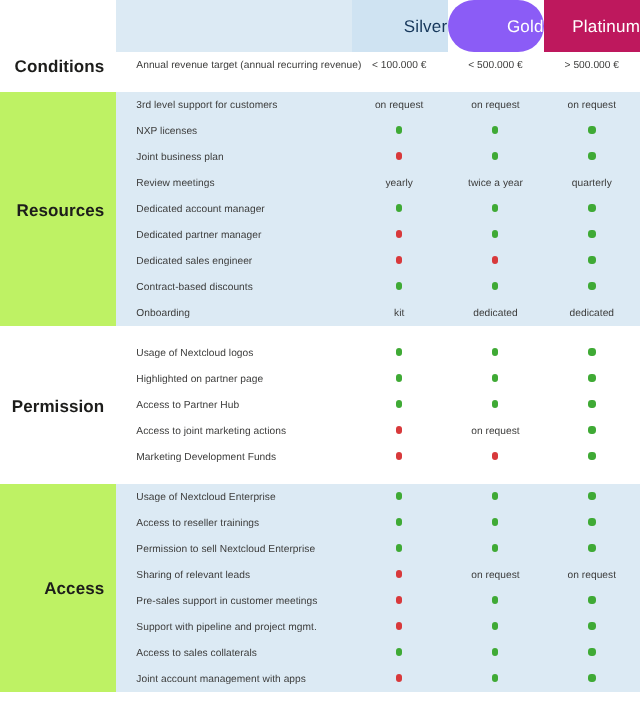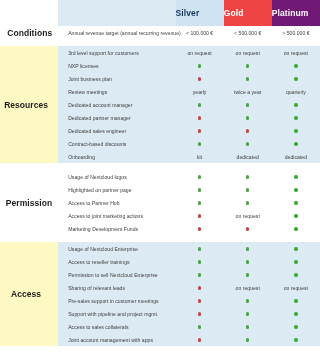--- a/index.html
+++ b/index.html
@@ -28,28 +28,28 @@
   col.c-tier  { width: 48px; }
 
   
   tr.head-row td, tr.head-row th {
     padding: 0;
     height: 26px;
     vertical-align: middle;
   }
   th.tier-head {
     font-size: 8.5px;
-    font-weight: bold;
-    text-align: left;
+    font-weight: normal;
+    text-align: right;
     letter-spacing: 0.1px;
     padding: 0;
   }
   th.tier-silver   { background: #cfe3f2; color: #15365a; }
-  th.tier-gold     { background: #ef4444; color: #ffffff; }
-  th.tier-platinum { background: #701a75; color: #ffffff; }
+  th.tier-gold     { background: #8b5cf6; color: #ffffff; border-radius: 13px; }
+  th.tier-platinum { background: #be185d; color: #ffffff; }
   td.head-blank-cat { background: #ffffff; }
   td.head-blank-feat { background: #dceaf4; }
 
   
   td {
     padding: 0;
     height: 13px;
     vertical-align: middle;
   }
   td.cat {
@@ -72,21 +72,21 @@
   td.val {
     text-align: center;
     font-size: 5.1px;
     color: #3c3c3b;
     letter-spacing: 0.02px;
     white-space: nowrap;
   }
   
   tr.shaded td.feature,
   tr.shaded td.val { background: #dceaf4; }
-  tr.shaded td.cat { background: #fef9c3; text-align: center; }
+  tr.shaded td.cat { background: #bef264; }
   tr.plain td.feature,
   tr.plain td.val,
   tr.plain td.cat { background: #ffffff; }
 
   
   td.cat.catwhite { background: #ffffff !important; }
 
   
   tr.spacer td { height: 7px; background: #ffffff; padding: 0; }
 

